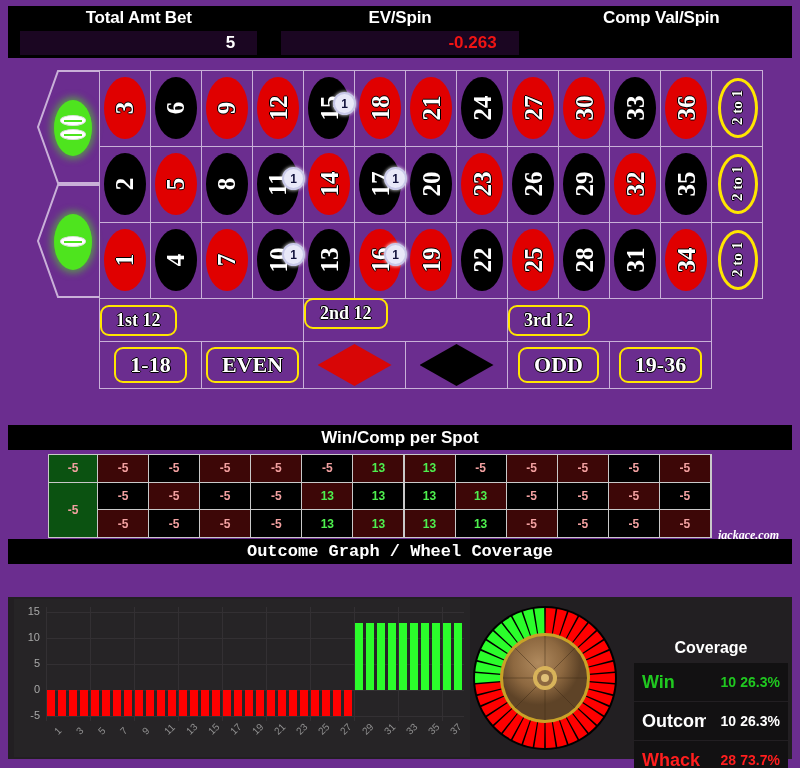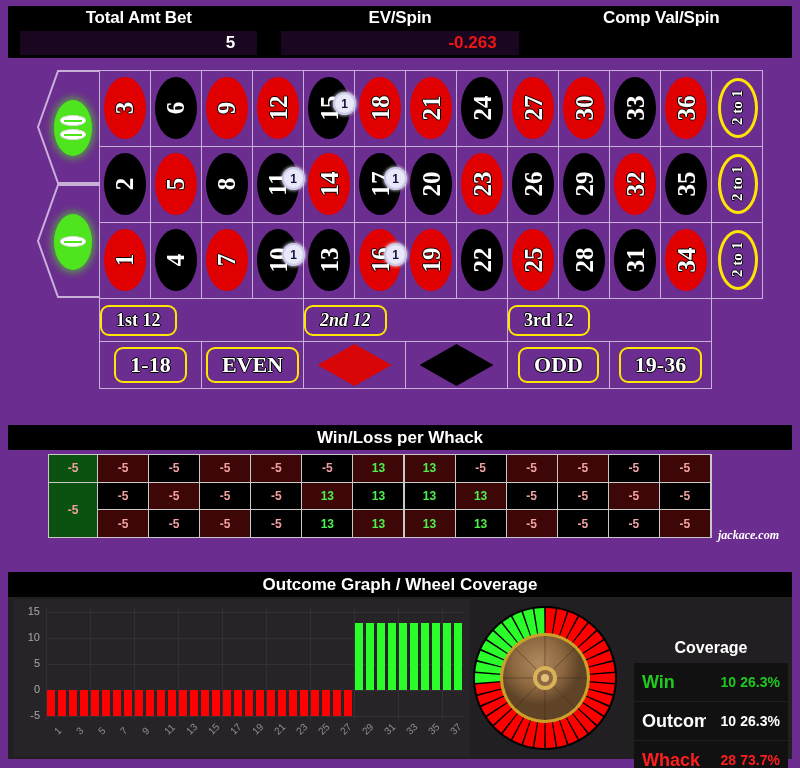--- a/index.html
+++ b/index.html
@@ -133,23 +133,23 @@
   .wlcell .v.win  { color:#4ef04e; }
 
   .brand {
     position:absolute; left:718px; top:528px; color:#fff;
     font-size:12px; font-weight:bold; font-style:italic;
     font-family:"Liberation Serif", serif;
   }
 
   
   .og-hdr {
-    position:absolute; left:8px; top:572px; width:784px; height:25px;
+    position:absolute; left:8px; top:539px; width:784px; height:25px;
     background:#000; color:#fff; font-size:17px; font-weight:bold;
-    text-align:center; line-height:25px;
+    text-align:center; line-height:25px;font-family:Liberation Mono, monospace;
   }
   .og-body { position:absolute; left:8px; top:597px; width:784px; height:162px; background:#221f22; }
   .plot { position:absolute; left:6px; top:2px; width:456px; height:158px; background:#262426; }
   .ytick { position:absolute; right:0; color:#a8a8a8; font-size:11px; text-align:right; width:26px; }
   .gline { position:absolute; background:#333033; }
   .bar { position:absolute; }
   .bar.neg { background:#ff0000; }
   .bar.pos { background:#2bfd2b; }
   .xtick {
     position:absolute; color:#8f8f8f; font-size:10px;
@@ -415,21 +415,21 @@
       <div class="col21" style="left: 712px; top: 162px; width: 51px; height: 75px;">
         <div class="ell">
           <span class="txt">2 to 1</span>
         </div>
       </div>
       <div class="cell-line" style="left: 99px; top: 281px; width: 613px; height: 1px;"></div>
       <div class="dozen" style="left: 100px; top: 239px; width: 203px; height: 42px;">
         <div class="pill">1st 12</div>
       </div>
       <div class="cell-line" style="left: 303px; top: 239px; width: 1px; height: 42px;"></div>
-      <div class="dozen" style="left: 304px; top: 239px; width: 203px; height: 42px; font-style: italic;">
+      <div class="dozen" style="left: 304px; top: 232px; width: 203px; height: 42px;">
         <div class="pill">2nd 12</div>
       </div>
       <div class="cell-line" style="left: 507px; top: 239px; width: 1px; height: 42px;"></div>
       <div class="dozen" style="left: 508px; top: 239px; width: 203px; height: 42px;">
         <div class="pill">3rd 12</div>
       </div>
       <div class="cell-line" style="left: 711px; top: 239px; width: 1px; height: 42px;"></div>
       <div class="cell-line" style="left: 99px; top: 239px; width: 1px; height: 42px;"></div>
       <div class="outside" style="left: 100px; top: 282px; width: 101px; height: 46px;">
         <div class="pill">1-18</div>
@@ -457,21 +457,21 @@
       <div class="cell-line" style="left: 711px; top: 282px; width: 1px; height: 46px;"></div>
       <div class="cell-line" style="left: 99px; top: 282px; width: 1px; height: 46px;"></div>
       <div class="cell-line" style="left: 99px; top: 328px; width: 613px; height: 1px;"></div>
       <div class="chip" style="left: 333px; top: 32px;">1</div>
       <div class="chip" style="left: 282px; top: 107px;">1</div>
       <div class="chip" style="left: 384px; top: 107px;">1</div>
       <div class="chip" style="left: 282px; top: 183px;">1</div>
       <div class="chip" style="left: 384px; top: 183px;">1</div>
     </div>
 
-  <div class="wl-hdr">Win/Loss per Whack</div>
+  <div class="wl-hdr">Win/Comp per Spot</div>
   <div class="wlgrid" id="wlgrid">
       <div class="wlcell bg-green" style="left: 1px; top: 1px; width: 48px; height: 26.6667px;">
         <span class="v loss">-5</span>
       </div>
       <div class="wlcell bg-green" style="left: 1px; top: 28.6667px; width: 48px; height: 54.3333px;">
         <span class="v loss">-5</span>
       </div>
       <div class="wlcell bg-red" style="left: 50px; top: 1px; width: 50.0833px; height: 26.6667px;">
         <span class="v loss">-5</span>
       </div>

